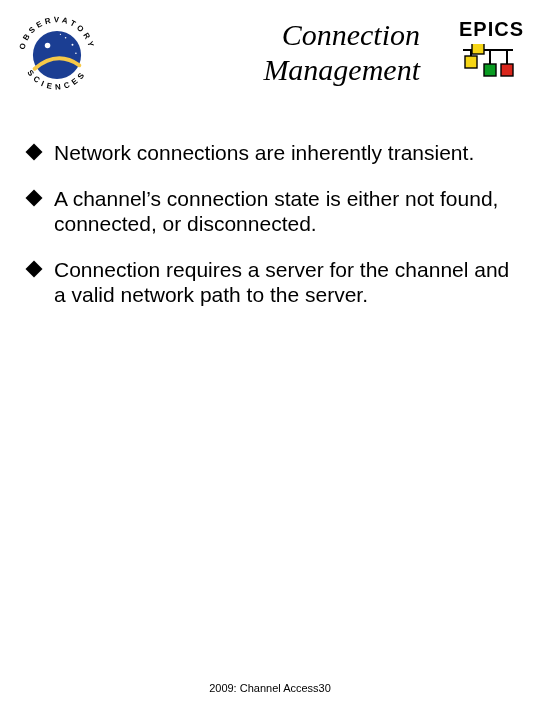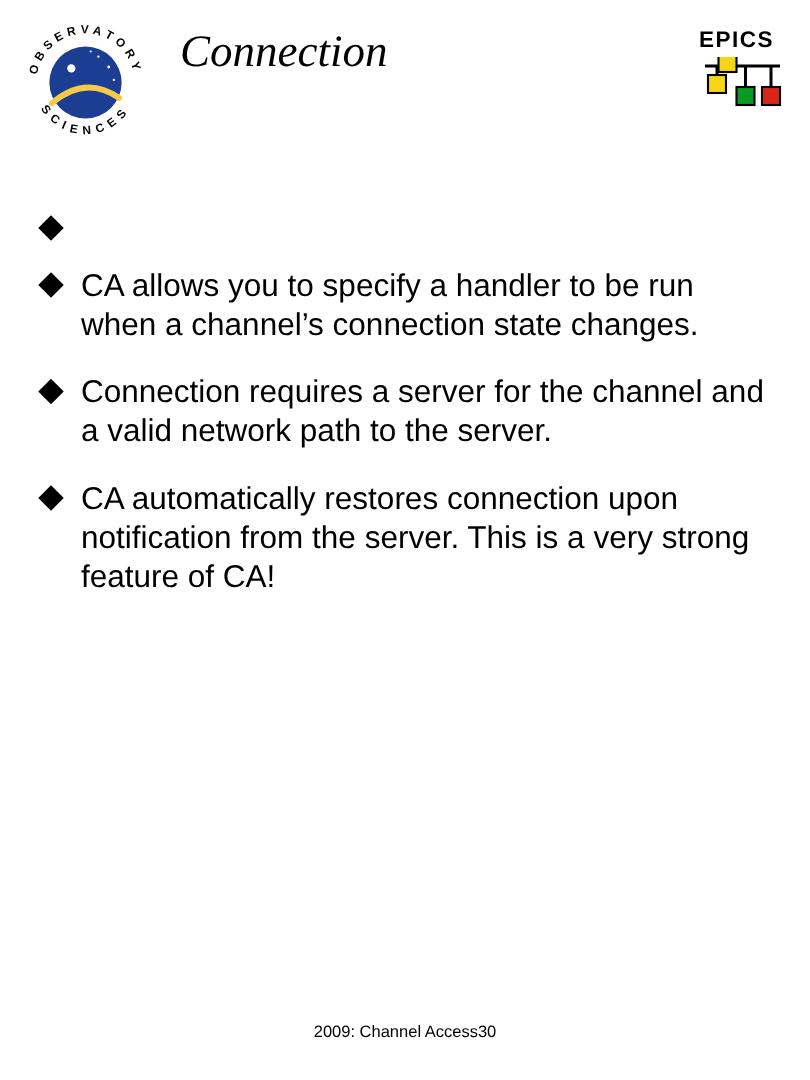--- a/index.html
+++ b/index.html
@@ -6,30 +6,30 @@
   html, body { width: 540px; height: 720px; background: #fff; font-family: Arial, Helvetica, sans-serif; color: #000; }
   .slide { position: relative; width: 540px; height: 720px; }
 
   .logo-obs {
     position: absolute; left: 14px; top: 12px;
     width: 86px; height: 86px;
   }
 
   .header-area {
     position: absolute; left: 120px; top: 18px;
-    width: 300px; text-align: left;
+    width: 300px; text-align: right;
   }
   .title {
     font-family: "Times New Roman", Times, serif;
     font-style: italic; font-weight: 400;
     font-size: 30px; line-height: 1.15;
   }
 
   .epics-block { position: absolute; right: 16px; top: 18px; text-align: left; }
-  .epics-label { font-family: Arial, sans-serif; font-weight: 900; font-size: 15px; letter-spacing: 1px; }
+  .epics-label { font-family: Arial, sans-serif; font-weight: 900; font-size: 20px; letter-spacing: 1px; }
   .epics-icon { margin-top: 3px; }
 
   .content {
     position: absolute; left: 28px; top: 140px;
     width: 488px;
   }
   .bullet-row { display: flex; align-items: flex-start; margin-bottom: 20px; }
   .diamond {
     width: 12px; height: 12px; background: #000;
     transform: rotate(45deg); flex: 0 0 12px;
@@ -66,20 +66,21 @@
       <circle cx="68" cy="38" r="1.1" fill="#fff"></circle>
       <circle cx="60" cy="30" r="0.9" fill="#fff"></circle>
       <circle cx="72" cy="48" r="0.9" fill="#fff"></circle>
       <circle cx="54" cy="26" r="0.8" fill="#fff"></circle>
     </svg>
   </div>
 
   <div class="header-area">
     <div class="title">
       <span>Connection</span><br>
+      <span>Management</span>
     </div>
   </div>
 
   <div class="epics-block">
     <div class="epics-label">EPICS</div>
     <div class="epics-icon">
       <svg width="58" height="34" viewBox="0 0 58 34">
         <line x1="4" y1="6" x2="54" y2="6" stroke="#000" stroke-width="2"></line>
         <line x1="19" y1="6" x2="19" y2="0" stroke="#000" stroke-width="2"></line>
         <line x1="12" y1="6" x2="12" y2="12" stroke="#000" stroke-width="2"></line>
@@ -89,32 +90,29 @@
         <rect x="6" y="12" width="12" height="12" fill="#f5d516" stroke="#000" stroke-width="1.4"></rect>
         <rect x="25" y="20" width="12" height="12" fill="#0a9b22" stroke="#000" stroke-width="1.4"></rect>
         <rect x="42" y="20" width="12" height="12" fill="#d9261c" stroke="#000" stroke-width="1.4"></rect>
       </svg>
     </div>
   </div>
 
   <div class="content">
     <div class="bullet-row">
       <div class="diamond"></div>
+      <div class="bullet-text">Network connections are inherently transient.</div>
     </div>
     <div class="bullet-row">
       <div class="diamond"></div>
-      <div class="bullet-text">CA allows you to specify a handler to be run when a channel’s connection state changes.</div>
+      <div class="bullet-text">A channel’s connection state is either not found, connected, or disconnected.</div>
     </div>
     <div class="bullet-row">
       <div class="diamond"></div>
       <div class="bullet-text">Connection requires a server for the channel and a valid network path to the server.</div>
-    </div>
-    <div class="bullet-row">
-      <div class="diamond"></div>
-      <div class="bullet-text">CA automatically restores connection upon notification from the server. This is a very strong feature of CA!</div>
     </div>
   </div>
 
   <div class="footer">
     <span>2009: Channel Access</span>
     <span>30</span>
   </div>
 
 </div>
 

